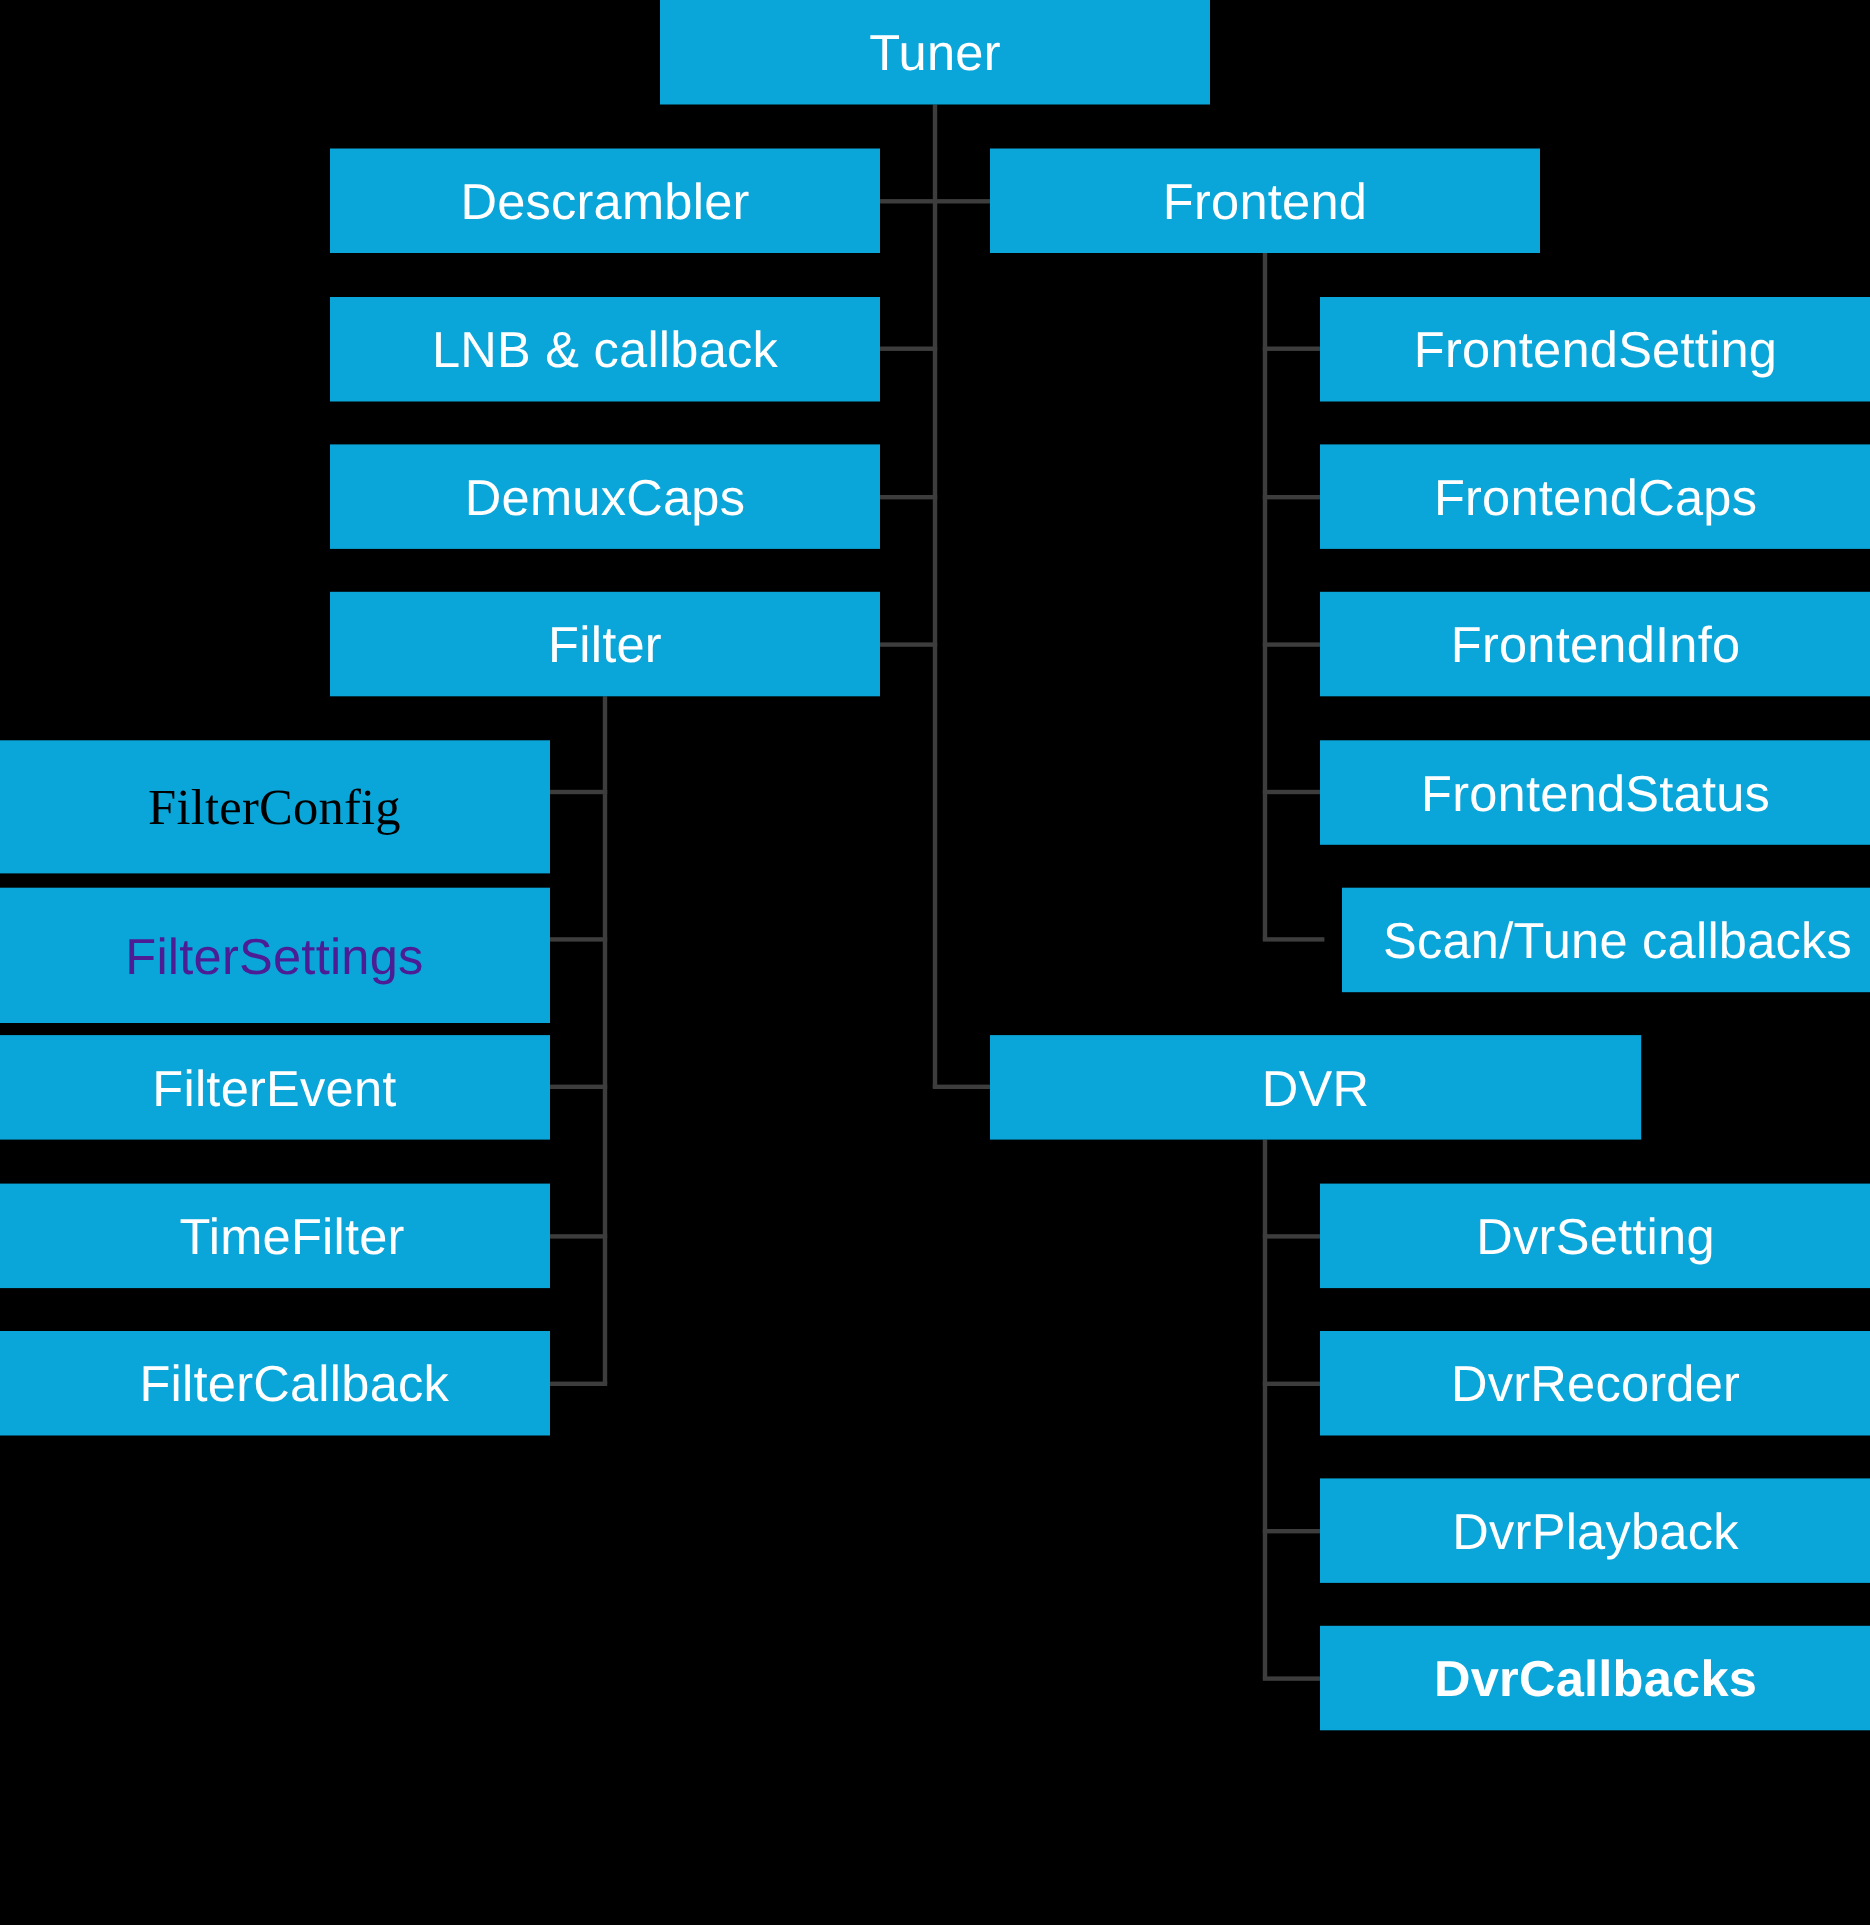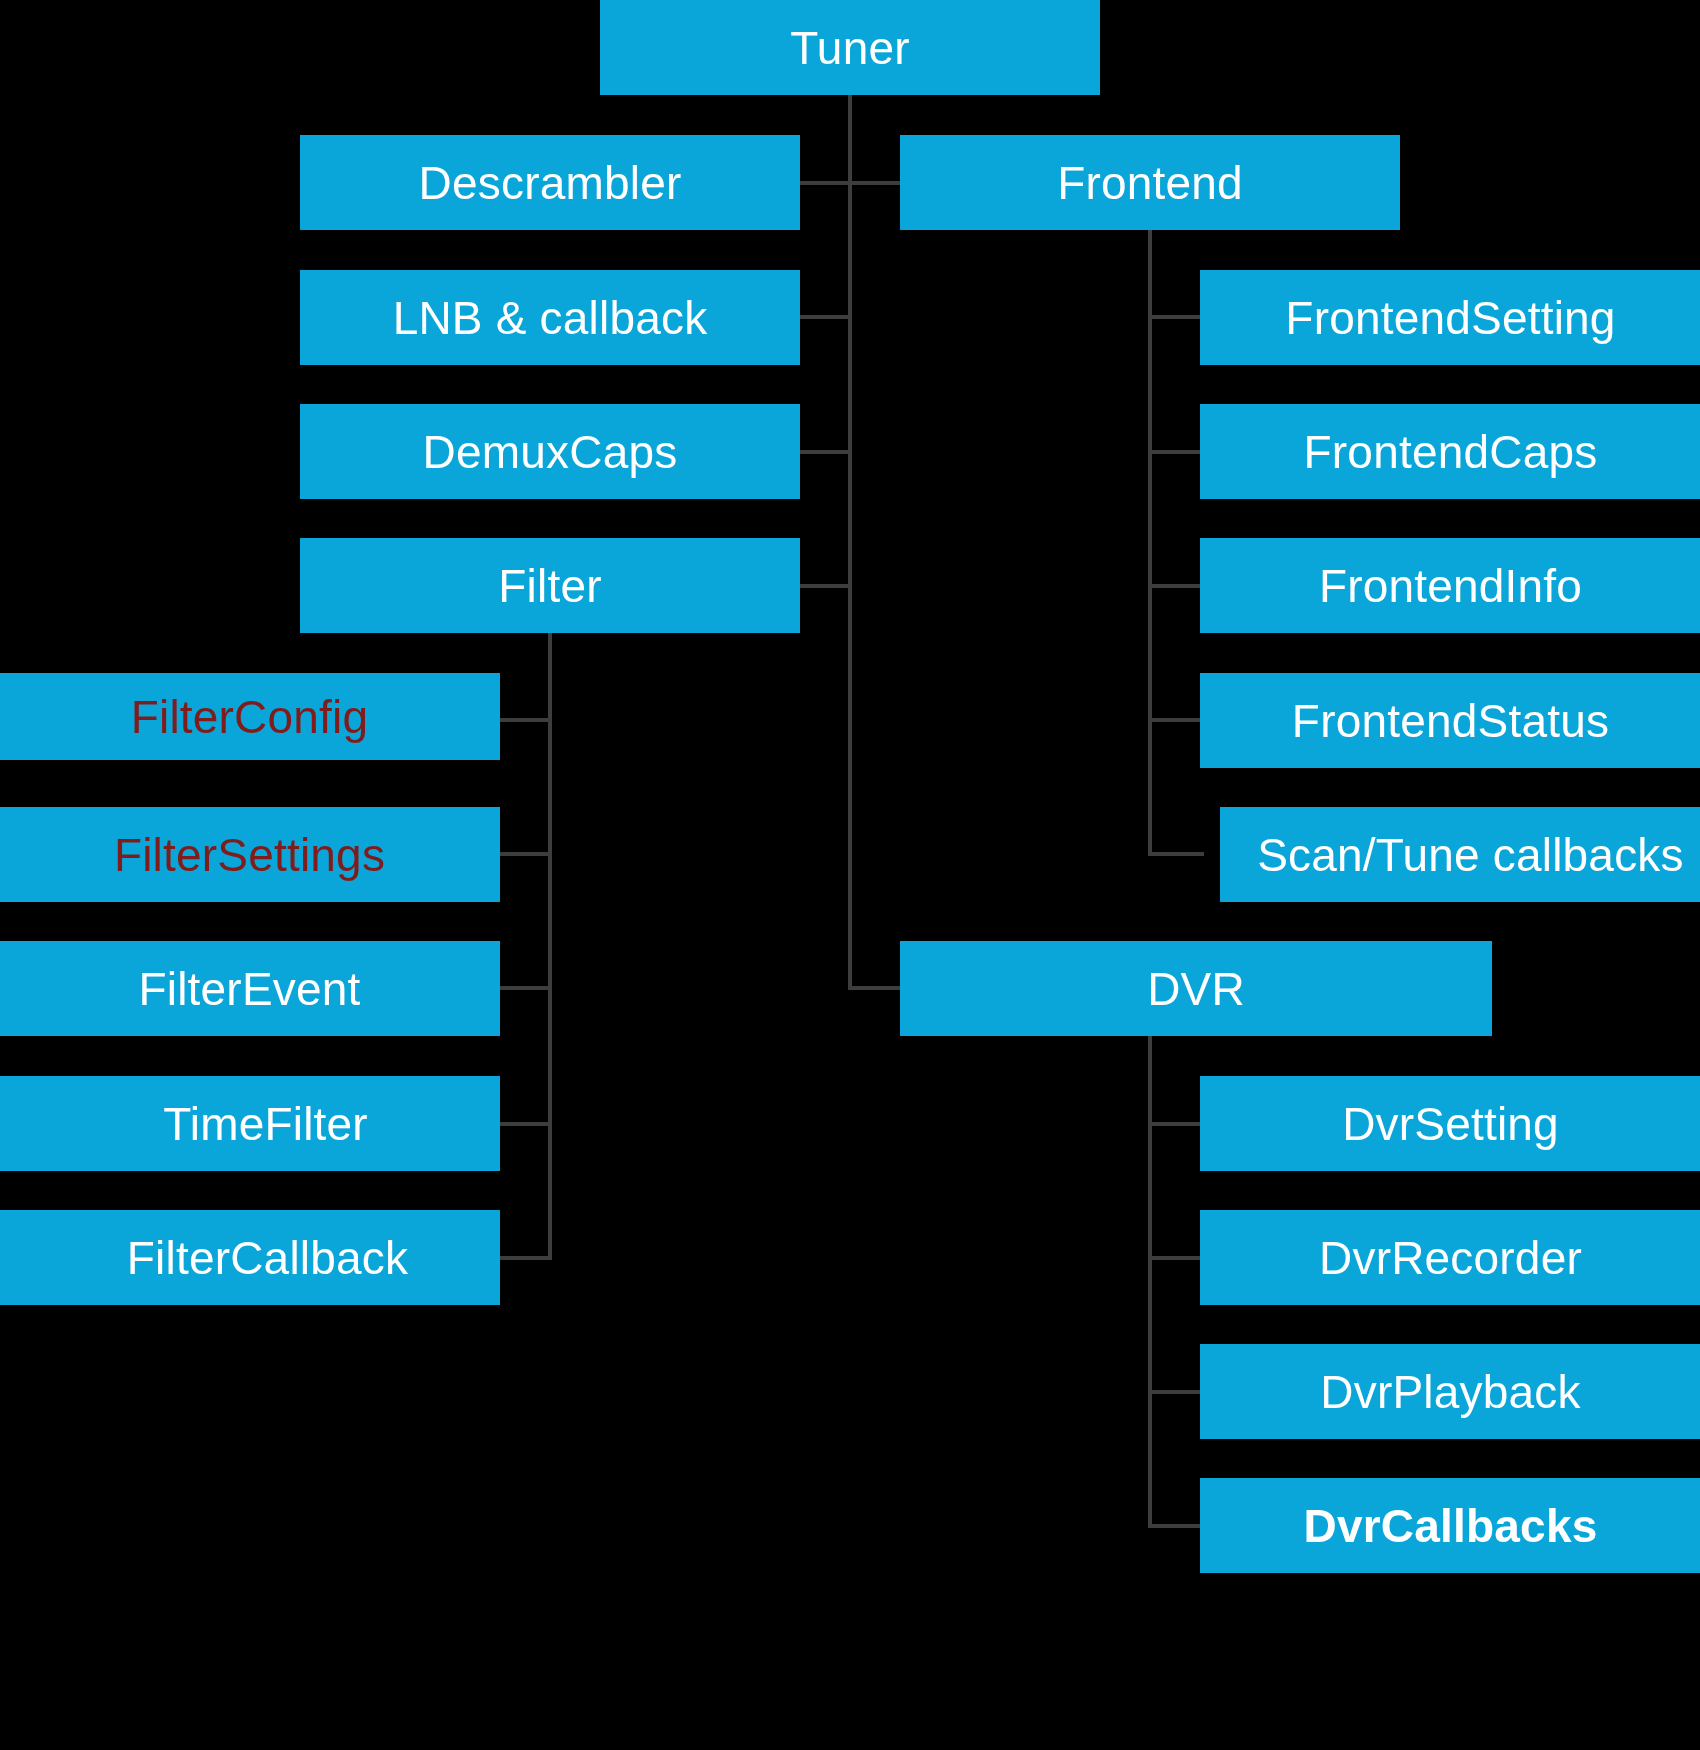--- a/index.html
+++ b/index.html
@@ -88,24 +88,24 @@
       </div>
       <div class="node-box" style="left: 300px; top: 538px; width: 500px; height: 95px; background: rgb(11, 166, 217); color: rgb(255, 255, 255);">
         <span class="node-label">Filter</span>
       </div>
       <div class="node-box" style="left: 900px; top: 135px; width: 500px; height: 95px; background: rgb(11, 166, 217); color: rgb(255, 255, 255); justify-content: center;">
         <span class="node-label">Frontend</span>
       </div>
       <div class="node-box" style="left: 900px; top: 941px; width: 592px; height: 95px; background: rgb(11, 166, 217); color: rgb(255, 255, 255);">
         <span class="node-label">DVR</span>
       </div>
-      <div class="node-box" style="left: -1px; top: 673px; width: 501px; height: 87px; background: rgb(11, 166, 217); color: #7f1d1d;">
+      <div class="node-box" style="left: -1px; top: 673px; width: 501px; height: 121px; background: rgb(11, 166, 217); color: #000000; font-family: Liberation Serif, serif;">
         <span class="node-label">FilterConfig</span>
       </div>
-      <div class="node-box" style="left: -1px; top: 807px; width: 501px; height: 95px; background: rgb(11, 166, 217); color: #7f1d1d;">
+      <div class="node-box" style="left: -1px; top: 807px; width: 501px; height: 123px; background: rgb(11, 166, 217); color: #4c1d95;">
         <span class="node-label">FilterSettings</span>
       </div>
       <div class="node-box" style="left: -1px; top: 941px; width: 501px; height: 95px; background: rgb(11, 166, 217); color: rgb(255, 255, 255);">
         <span class="node-label">FilterEvent</span>
       </div>
       <div class="node-box" style="left: -1px; top: 1076px; width: 501px; height: 95px; background: rgb(11, 166, 217); color: rgb(255, 255, 255); padding-left: 32px;">
         <span class="node-label">TimeFilter</span>
       </div>
       <div class="node-box" style="left: -1px; top: 1210px; width: 501px; height: 95px; background: rgb(11, 166, 217); color: rgb(255, 255, 255); padding-left: 36px;">
         <span class="node-label">FilterCallback</span>

